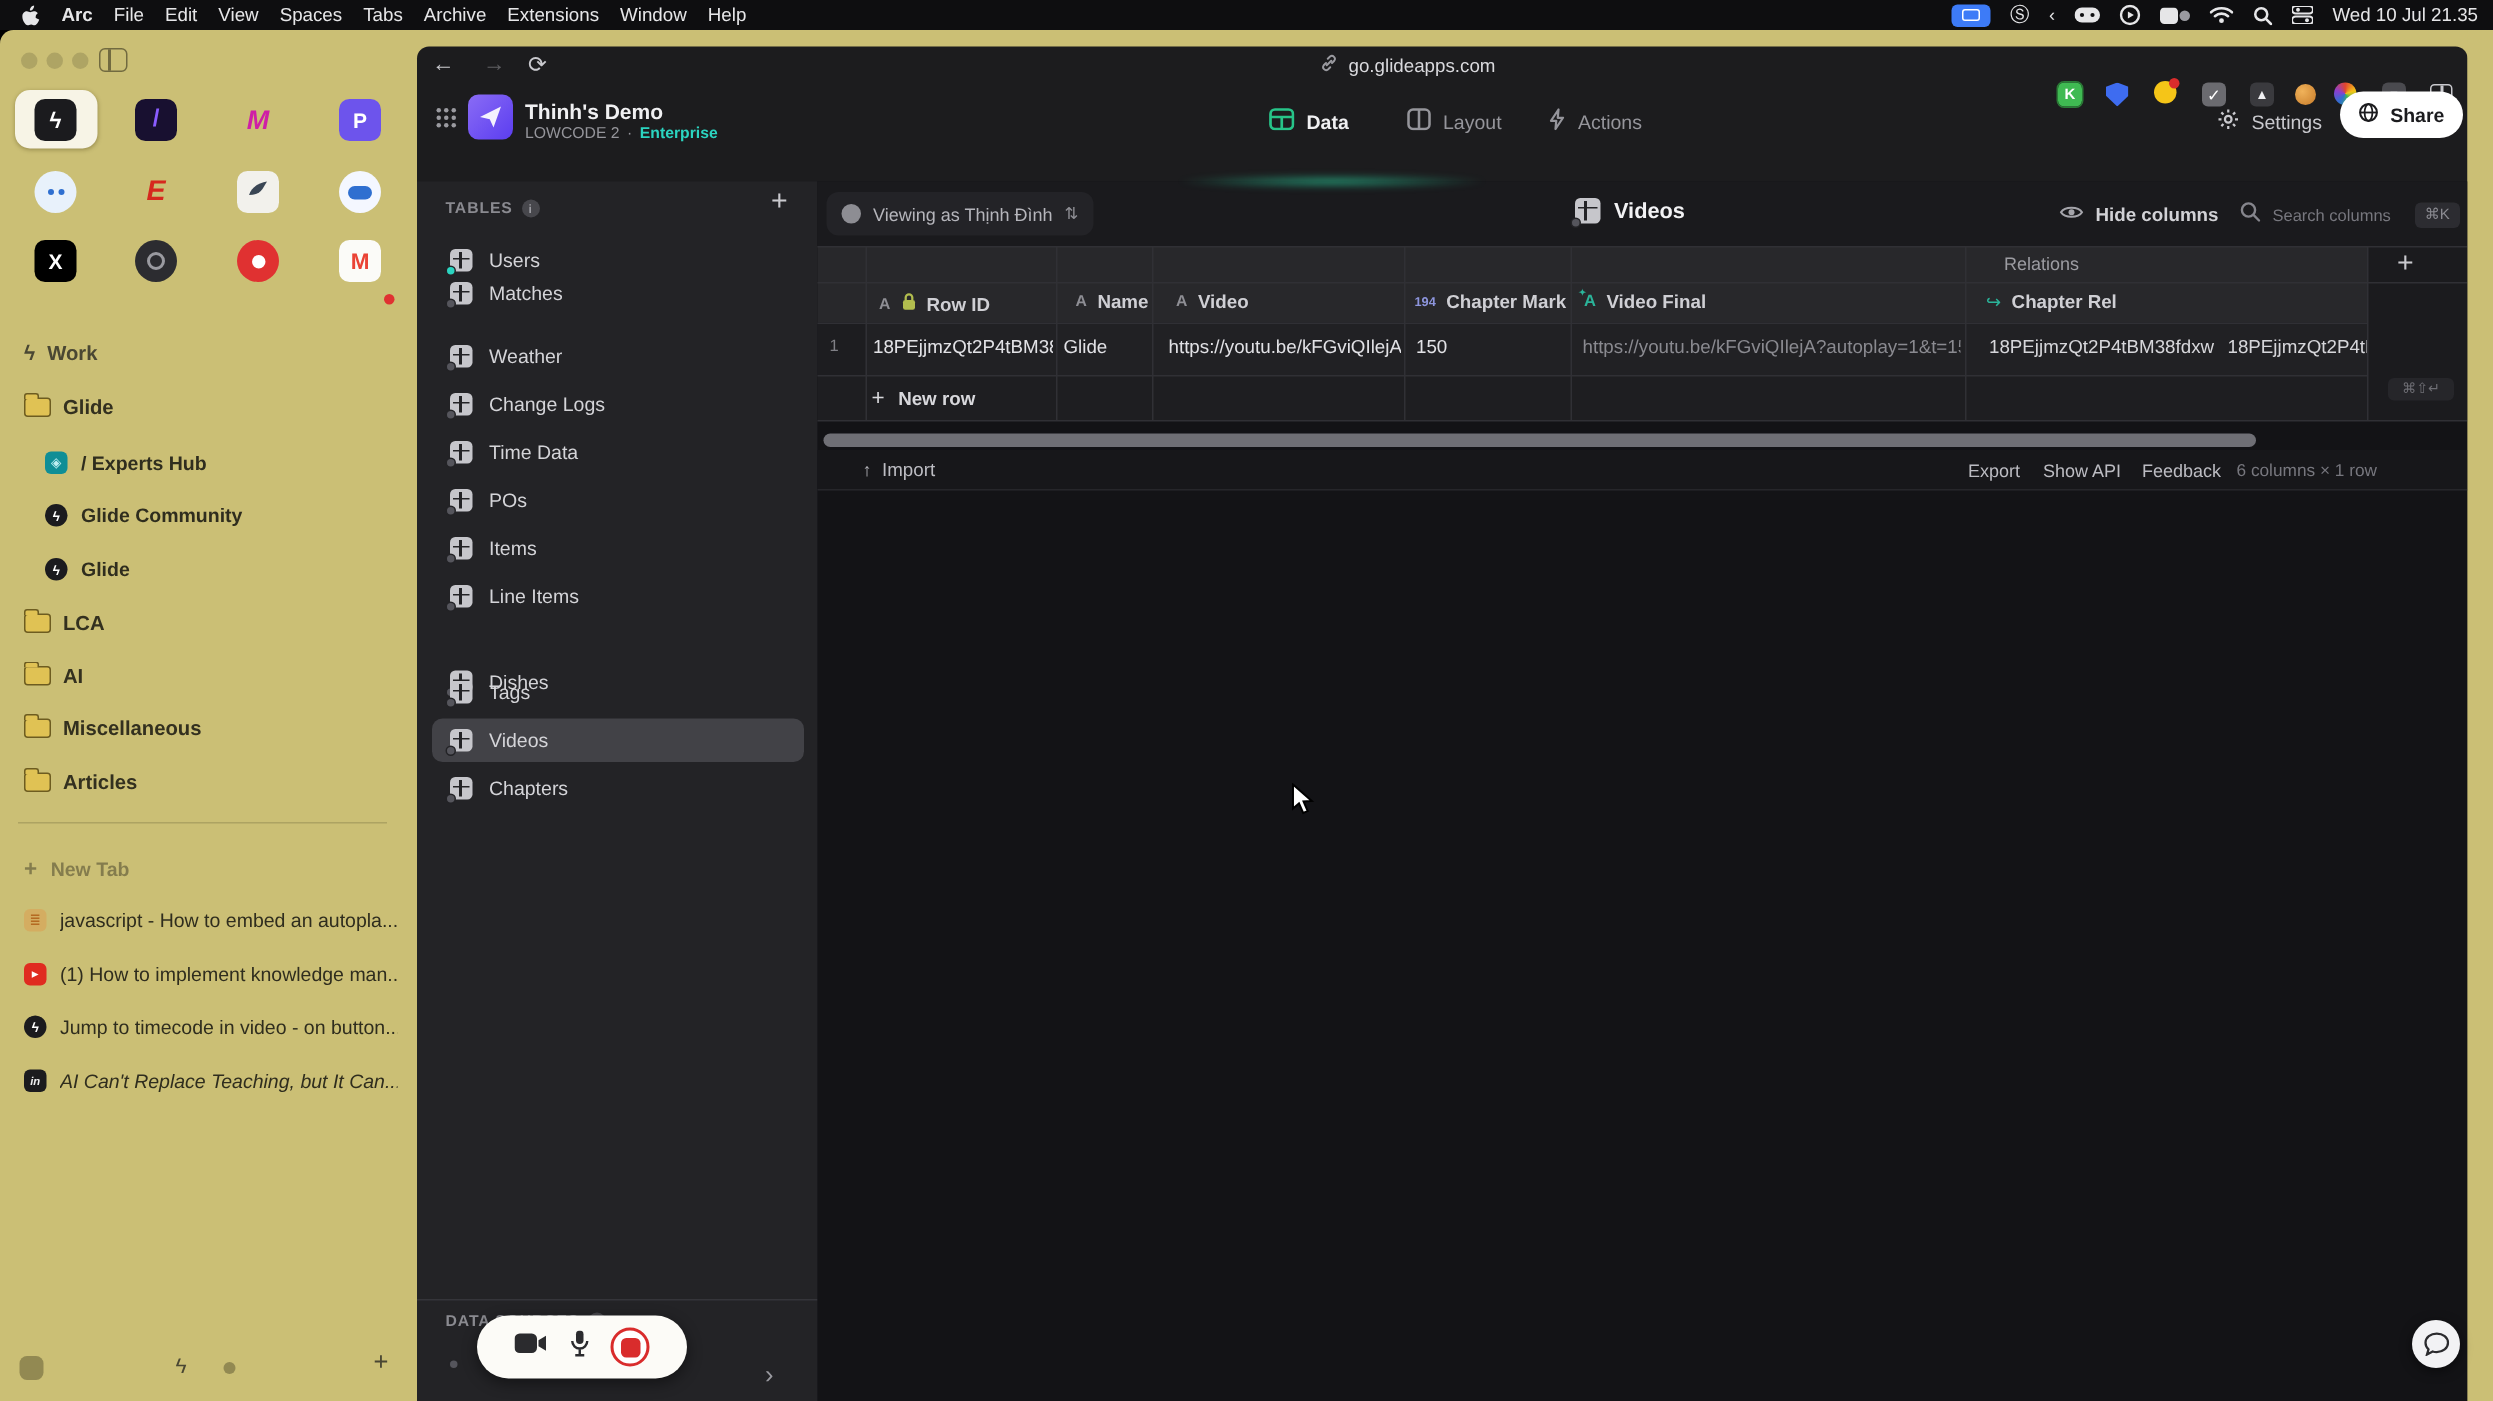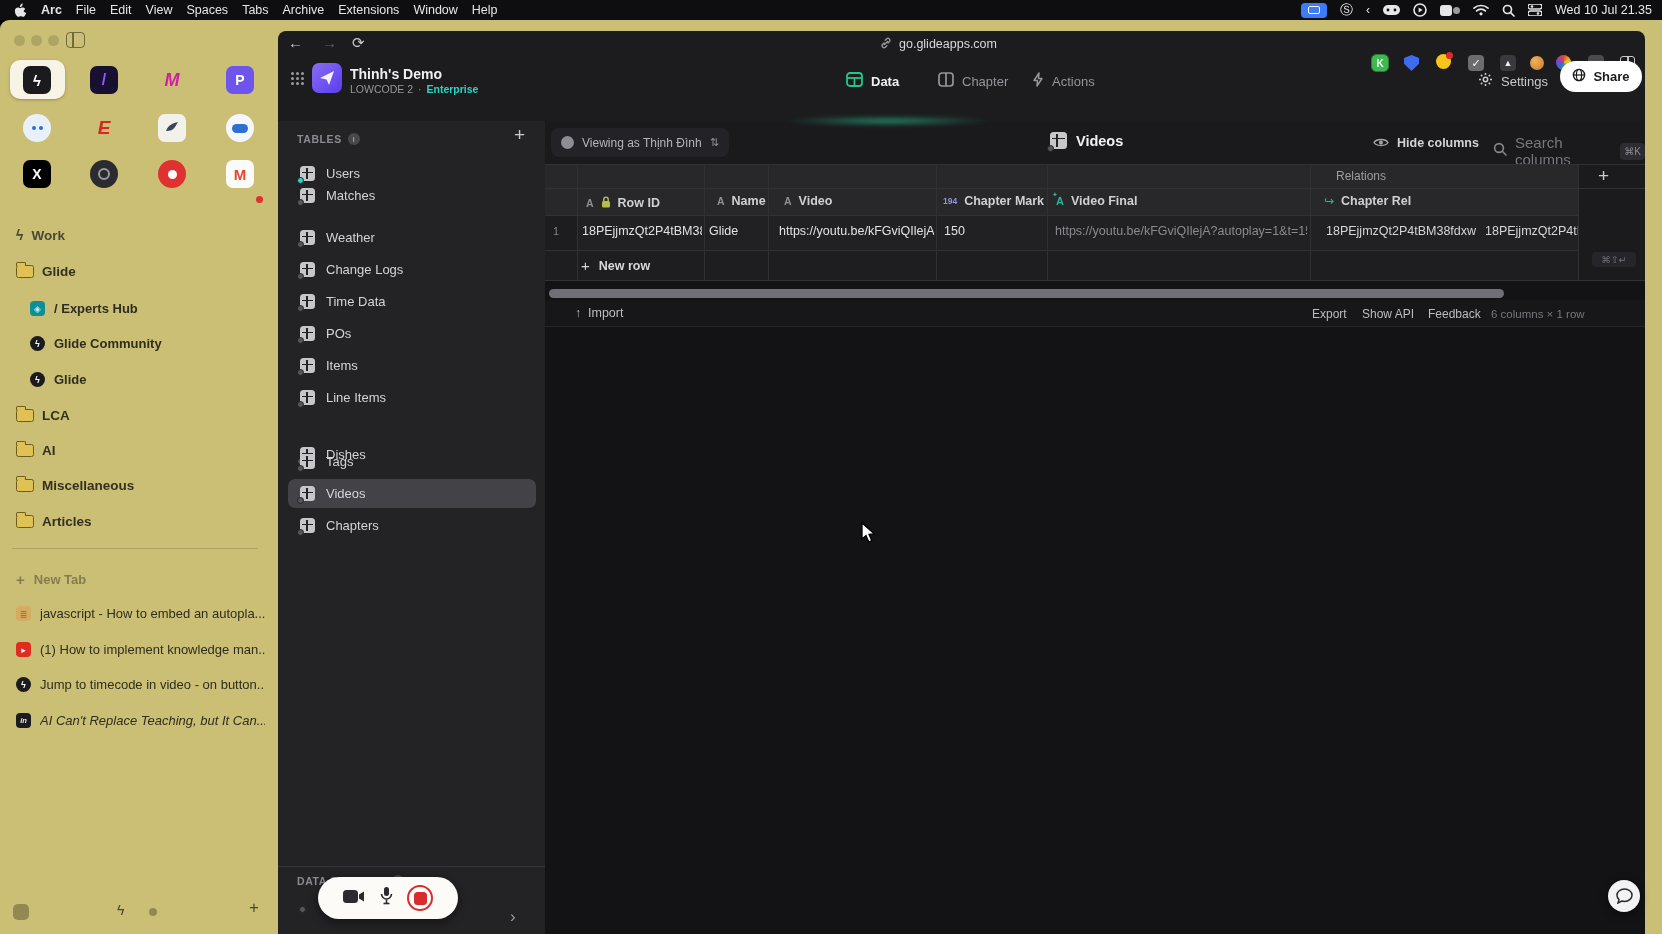--- a/index.html
+++ b/index.html
@@ -338,21 +338,21 @@
             <line x1="1" y1="6" x2="16" y2="6" stroke="#27c489" stroke-width="1.8"></line>
             <line x1="8.5" y1="6" x2="8.5" y2="14" stroke="#27c489" stroke-width="1.8"></line>
           </svg></span>
       <span class="t-act">Data</span>
     </div>
     <div class="navtab" style="left:938px;top:52px;">
       <span><svg width="16" height="15" viewBox="0 0 16 15">
             <rect x="1" y="1" width="14" height="13" rx="3" fill="none" stroke="#95959b" stroke-width="1.7"></rect>
             <line x1="8" y1="1" x2="8" y2="14" stroke="#95959b" stroke-width="1.7"></line>
           </svg></span>
-      <span class="t-in">Chapter</span>
+      <span class="t-in">Layout</span>
     </div>
     <div class="navtab" style="left:1032px;top:52px;">
       <span><svg width="12" height="15" viewBox="0 0 12 15">
             <path d="M7 1 L2 8.5 L5.5 8.5 L5 14 L10 6.5 L6.5 6.5 Z" fill="none" stroke="#95959b" stroke-width="1.5" stroke-linejoin="round"></path>
           </svg></span>
       <span class="t-in">Actions</span>
     </div>
 
     <div class="abs" style="left:1478px;top:52px;display:flex;align-items:center;gap:8px;color:#c9c9ce;font-size:13px;">
       <span><svg width="15" height="15" viewBox="0 0 15 15">
@@ -477,21 +477,21 @@
                 <path d="M1 5.5 C3.5 1.5 12.5 1.5 15 5.5 C12.5 9.5 3.5 9.5 1 5.5 Z" fill="none" stroke="#a5a5ab" stroke-width="1.4"></path>
                 <circle cx="8" cy="5.5" r="2" fill="#a5a5ab"></circle>
               </svg></span>
           <span style="font-size:12.5px;font-weight:bold;color:#d2d2d6;">Hide columns</span>
         </div>
         <div class="abs" style="left:948px;top:13px;display:flex;align-items:center;gap:8px;">
           <span><svg width="14" height="14" viewBox="0 0 14 14">
                 <circle cx="6" cy="6" r="4.4" fill="none" stroke="#85858c" stroke-width="1.6"></circle>
                 <line x1="9.3" y1="9.3" x2="13" y2="13" stroke="#85858c" stroke-width="1.6" stroke-linecap="round"></line>
               </svg></span>
-          <span style="font-size:15px;color:#77777e;">Search columns</span>
+          <span style="font-size:11px;color:#77777e;">Search columns</span>
           <span class="kbd" style="width:30px;height:17px;font-size:10px;margin-left:8px;">⌘K</span>
         </div>
       </div>
 
       <div class="glow" style="left:238px;top:-5px;"></div>
 
       <div class="abs" style="left:0;top:43px;width:1033px;height:24px;background:#28282b;"></div>
       <div class="abs" style="left:0;top:67px;width:1033px;height:27px;background:#28282b;"></div>
       <div class="abs" style="left:0;top:94px;width:1033px;height:35px;background:#212124;"></div>
       <div class="abs" style="left:0;top:94px;width:32px;height:35px;background:#1d1d20;"></div>

